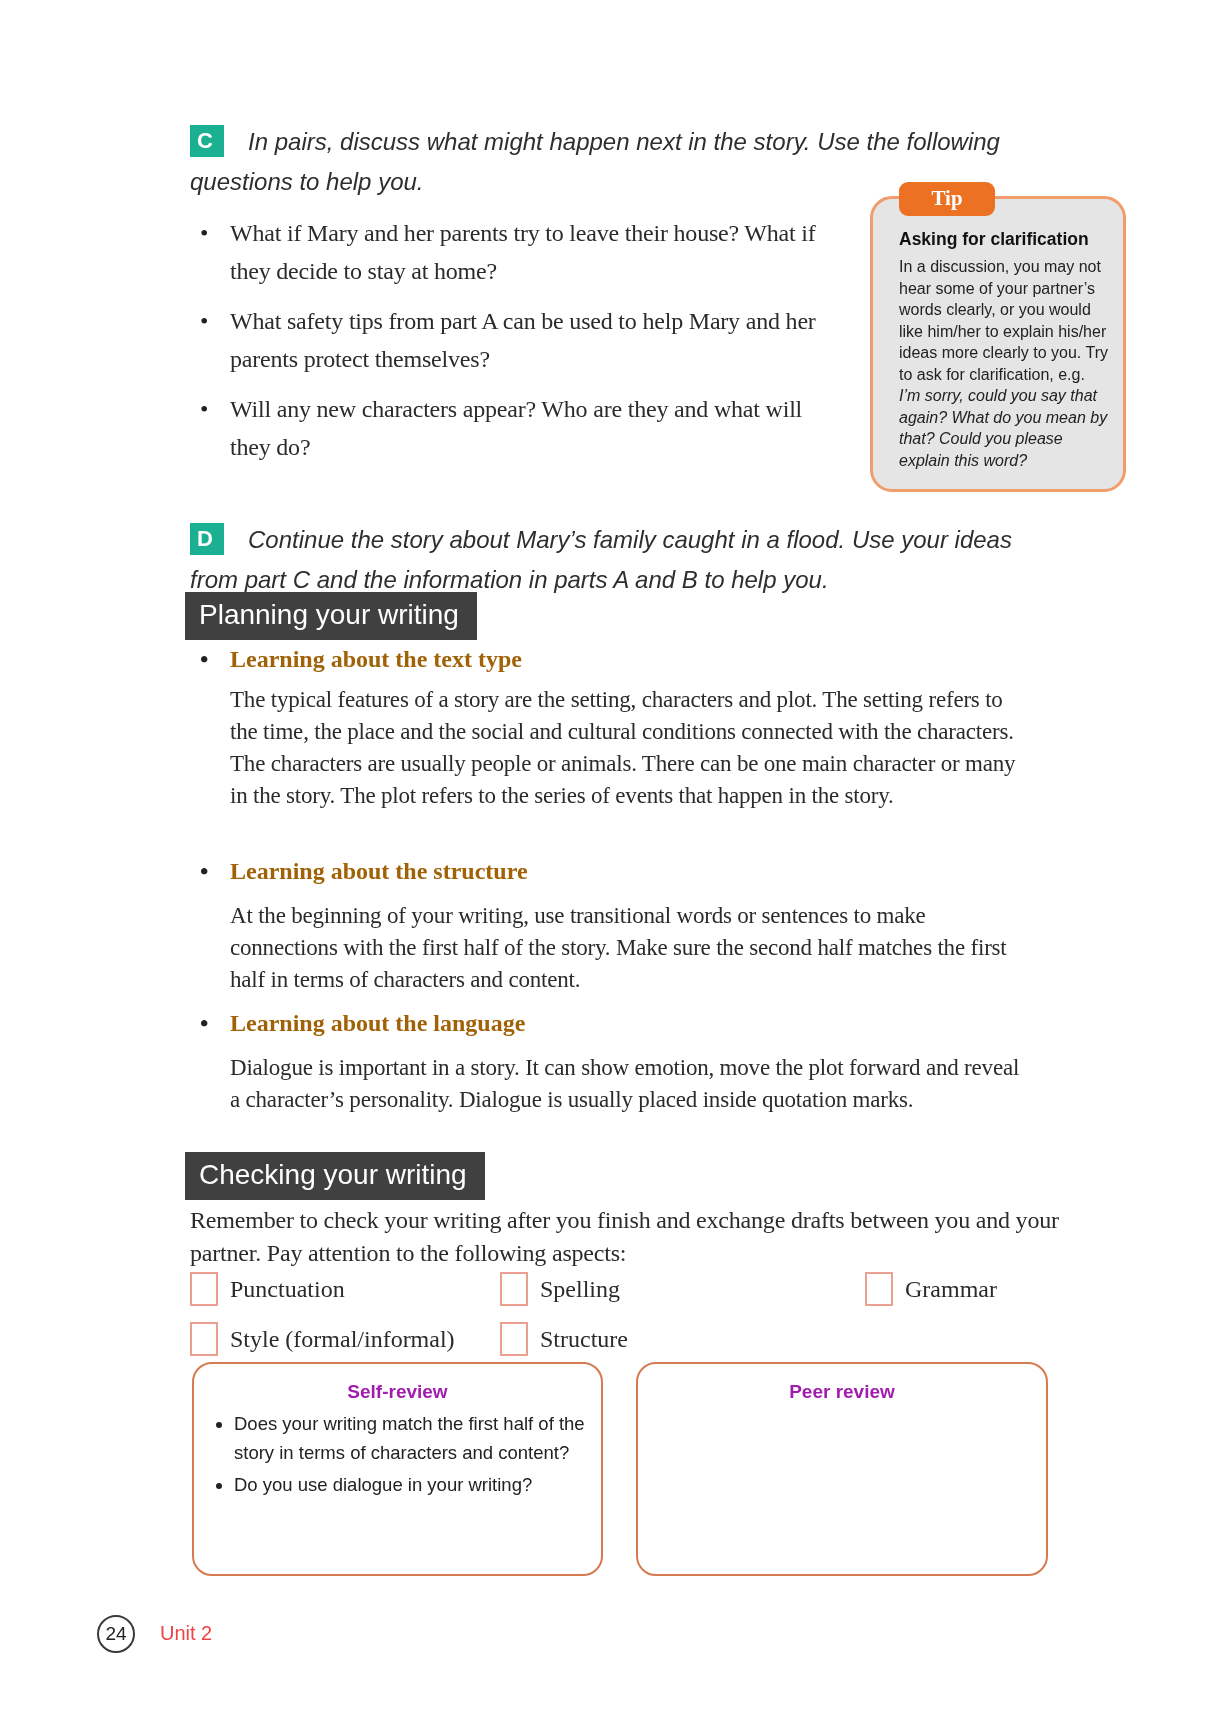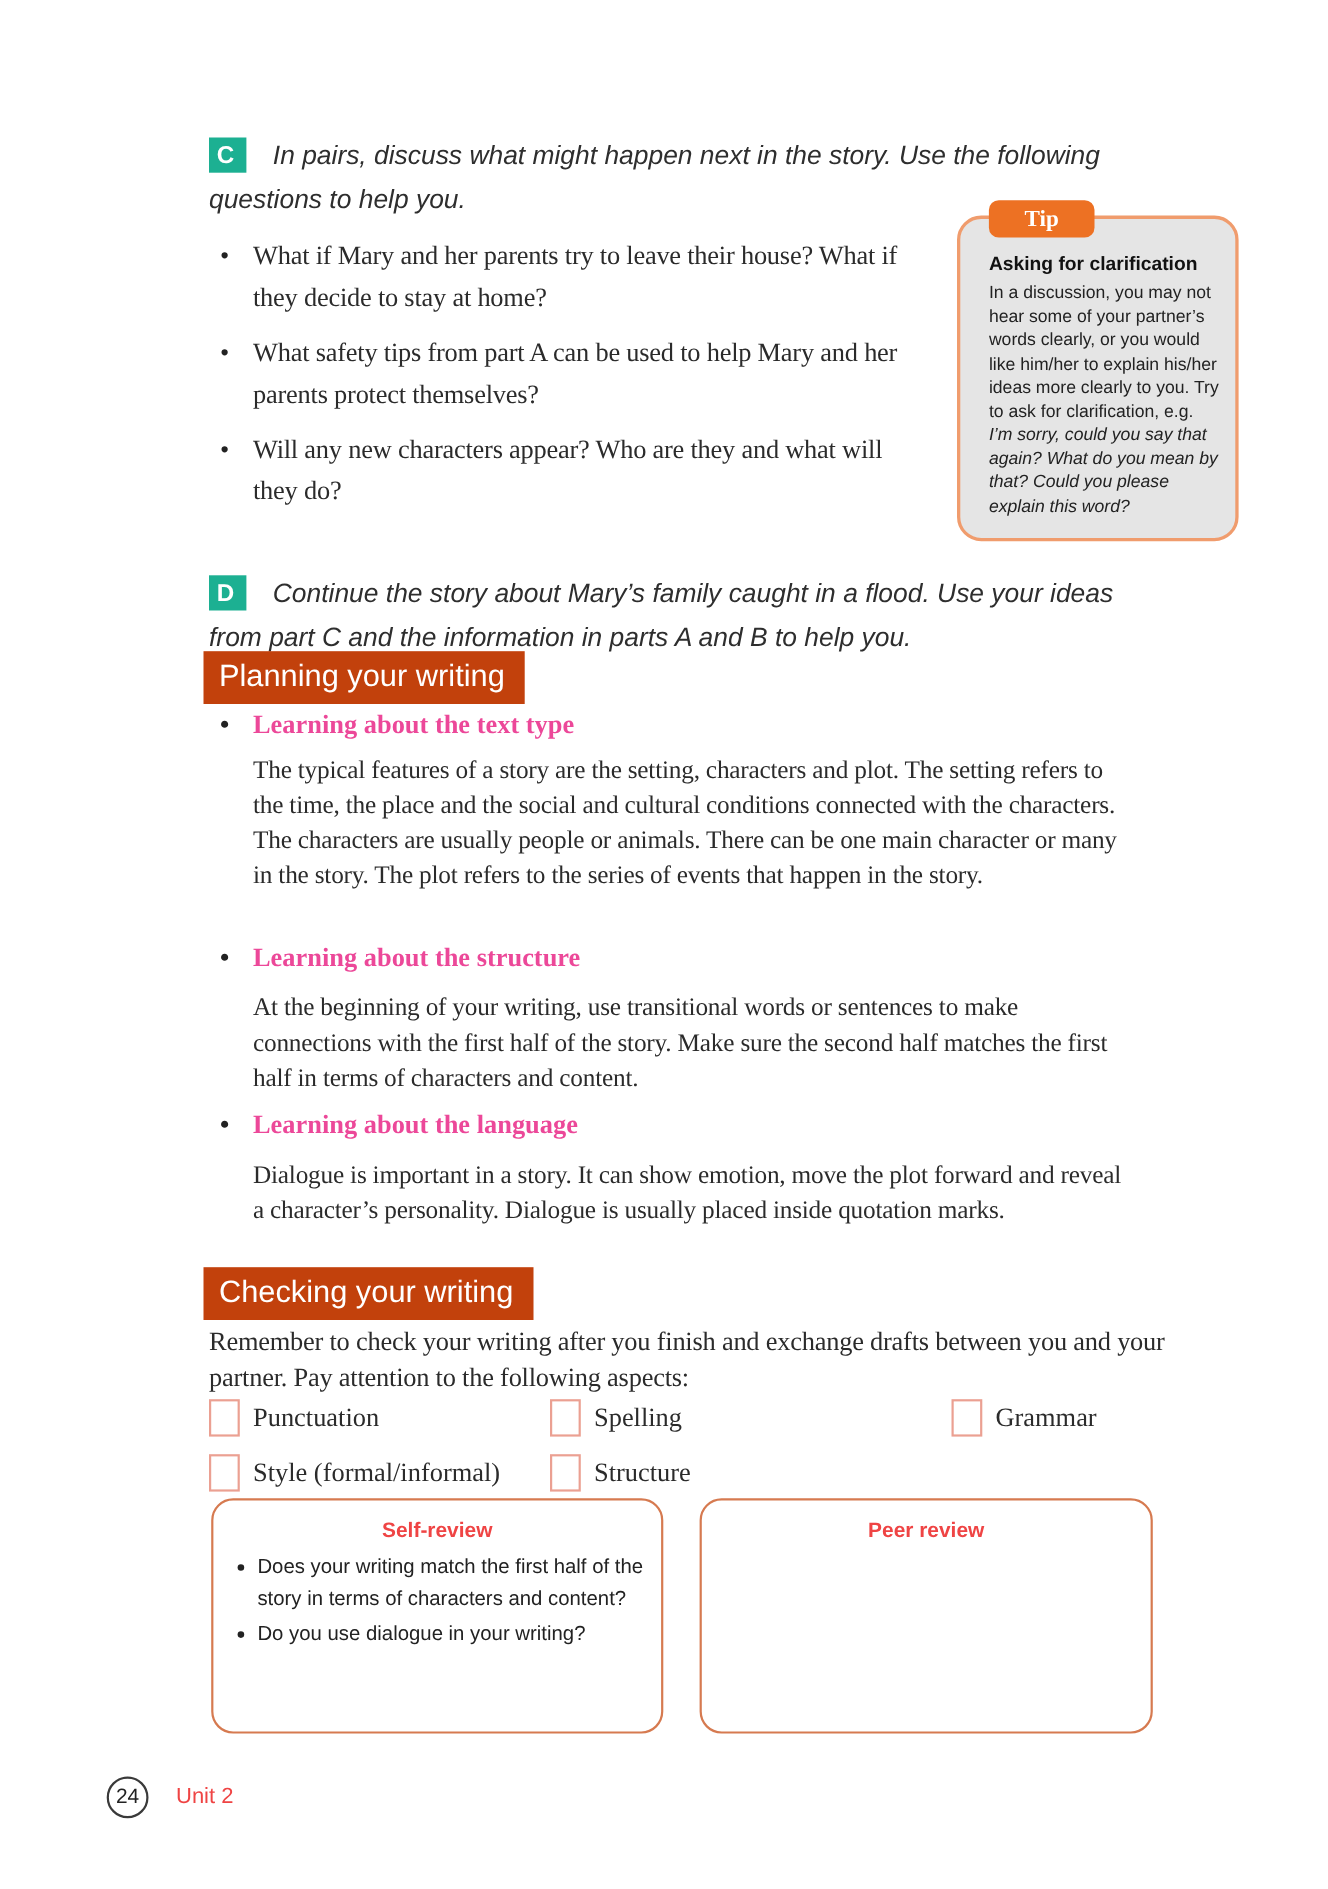--- a/index.html
+++ b/index.html
@@ -26,47 +26,47 @@
   .tip-tab{position:absolute;left:26px;top:-17px;width:96px;height:34px;background:#ed7123;
            border-radius:9px;color:#fff;text-align:center;font-family:"Liberation Serif",serif;
            font-weight:bold;font-size:21px;line-height:33px;}
   .tip h4{margin:30px 14px 4px 26px;font-family:"Liberation Sans",sans-serif;
           font-size:17.5px;color:#111;}
   .tip p{margin:6px 14px 0 26px;font-family:"Liberation Sans",sans-serif;
          font-size:16px;line-height:21.5px;color:#222;}
   .tip p em{font-style:italic;}
 
   
-  .head-orange{position:absolute;left:185px;background:#c2410c;color:#fff;
+  .head-orange{position:absolute;left:185px;background:#404040;color:#fff;
                font-family:"Liberation Sans",sans-serif;font-size:28px;
                padding:7px 18px 9px 14px;}
 
   
   .plan-h{position:absolute;left:186px;width:820px;padding-left:44px;box-sizing:border-box;
-          font-weight:bold;font-size:24px;color:#ec4899;}
+          font-weight:bold;font-size:24px;color:#a16207;}
   .plan-h::before{content:"\2022";position:absolute;left:14px;top:0;font-size:24px;color:#222;}
   .plan-p{position:absolute;left:230px;width:800px;margin:0;font-size:23px;line-height:32px;
           letter-spacing:-0.2px;}
 
   .check-intro{position:absolute;left:190px;top:1204px;width:890px;margin:0;
                font-size:24px;line-height:33px;letter-spacing:-0.2px;}
 
   
   .checkgrid{position:absolute;left:190px;top:1272px;width:920px;display:grid;
              grid-template-columns:310px 365px auto;row-gap:16px;}
   .checkitem{display:flex;align-items:center;gap:12px;font-size:24px;}
   .cbox{width:24px;height:30px;border:2px solid #eba092;background:#fff;flex:0 0 auto;}
 
   
   .review{position:absolute;top:1362px;height:214px;border:2.5px solid #d67a50;
           border-radius:20px;background:#fff;box-sizing:border-box;
           font-family:"Liberation Sans",sans-serif;color:#222;}
   .review-self{left:192px;width:411px;}
   .review-peer{left:636px;width:412px;}
-  .review h5{margin:17px 0 2px;text-align:center;font-size:19px;color:#ef4444;}
+  .review h5{margin:17px 0 2px;text-align:center;font-size:19px;color:#a21caf;}
   .review ul{margin:6px 0 0;padding:0 14px 0 40px;}
   .review li{font-size:18.5px;line-height:29px;margin-bottom:3px;}
 
   
   .pagenum{position:absolute;left:97px;top:1615px;width:38px;height:38px;border:2px solid #3a3a3a;
            border-radius:50%;box-sizing:border-box;text-align:center;
            font-family:"Liberation Sans",sans-serif;font-size:19px;line-height:34px;color:#222;}
   .unitlabel{position:absolute;left:160px;top:1622px;font-family:"Liberation Sans",sans-serif;
              font-size:20px;color:#ef4444;}
 </style>

